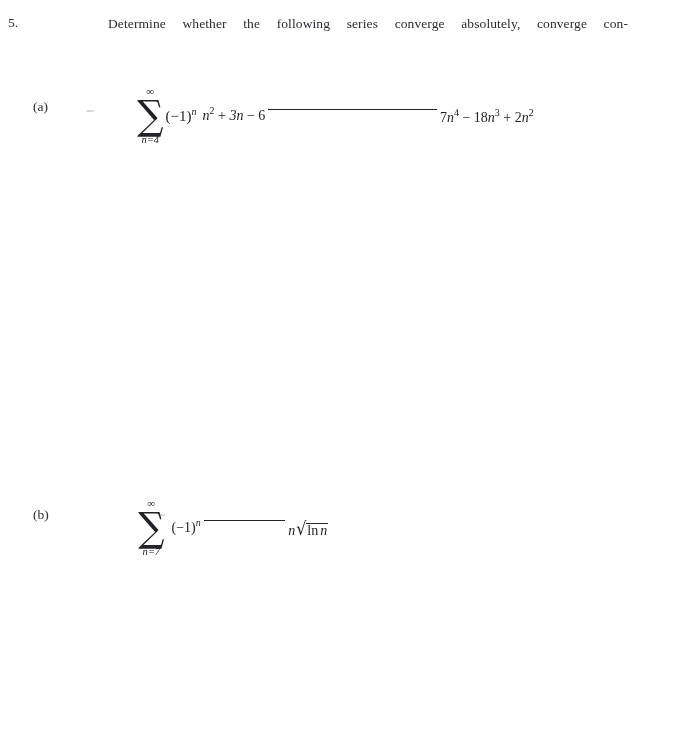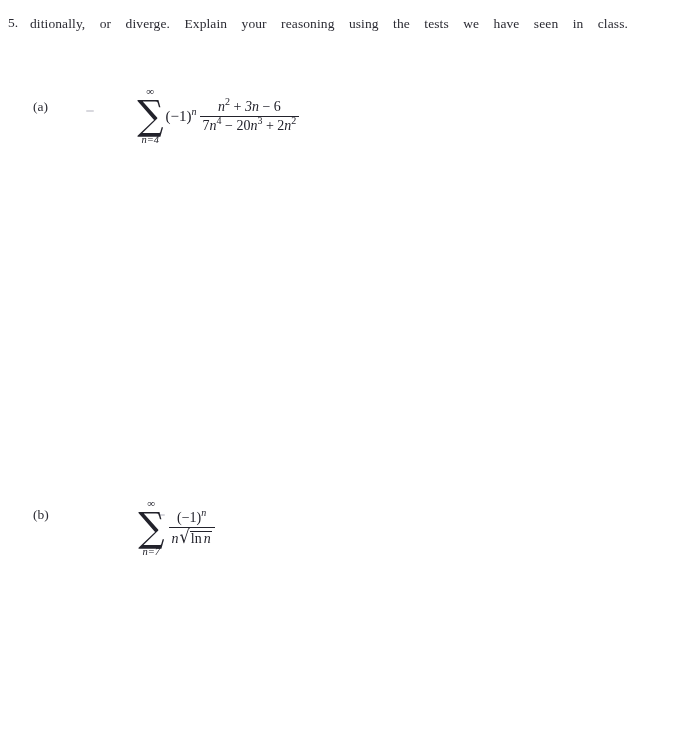--- a/index.html
+++ b/index.html
@@ -147,23 +147,22 @@
   .sup {
     font-size: 10px;
     vertical-align: super;
     font-style: italic;
     line-height: 0;
   }
 
   
   .frac {
     display: inline-flex;
-    flex-direction: column;
+    flex-direction: row;
     align-items: center;
-    justify-content: center;
     margin-left: 3px;
     line-height: 1;
   }
   .frac-num, .frac-den {
     white-space: nowrap;
     font-size: 14px;
     padding: 0 3px;
     font-style: normal;
   }
   .frac-num { padding-bottom: 2px; }
@@ -201,21 +200,21 @@
 </style>
 </head>
 <body style="background-color: rgb(255, 255, 255); color: rgb(43, 43, 51);">
 
 <div class="page">
 
   <div class="problem-block">
     <span class="problem-number">5.</span>
 
     <div class="statement">
-      <span class="line2" style="display:block;"><span style="word-spacing:2.0px;">ditionally, or diverge.  Explain your reasoning using the tests we have seen in class.</span></span>
+      <span class="line1" style="display:block;"><span class="lead-indent"></span><span style="word-spacing:2.4px;">Determine whether the following series converge absolutely, converge con-</span></span>
     </div>
   </div>
 
   <div class="math-item item-a">
     <span class="item-label">(a)</span>
     <span class="smudge"></span>
 
     <span class="expr expr-a">
 
       <span class="sigma-group">
@@ -228,21 +227,21 @@
 
       <span class="frac">
         <span class="frac-num"><span class="var">n</span><span class="sup" style="font-style:normal;">2</span>
           <span>+</span>
           <span class="var">3n</span>
           <span>−</span>
           <span>6</span></span>
         <span class="frac-bar"></span>
         <span class="frac-den"><span>7</span><span class="var">n</span><span class="sup" style="font-style:normal;">4</span>
           <span>−</span>
-          <span>20</span><span class="var">n</span><span class="sup" style="font-style:normal;">3</span>
+          <span>18</span><span class="var">n</span><span class="sup" style="font-style:normal;">3</span>
           <span>+</span>
           <span>2</span><span class="var">n</span><span class="sup" style="font-style:normal;">2</span></span>
       </span>
 
     </span>
   </div>
 
   <div class="math-item item-b">
     <span class="item-label">(b)</span>
     <span class="smudge smudge-b"></span>

